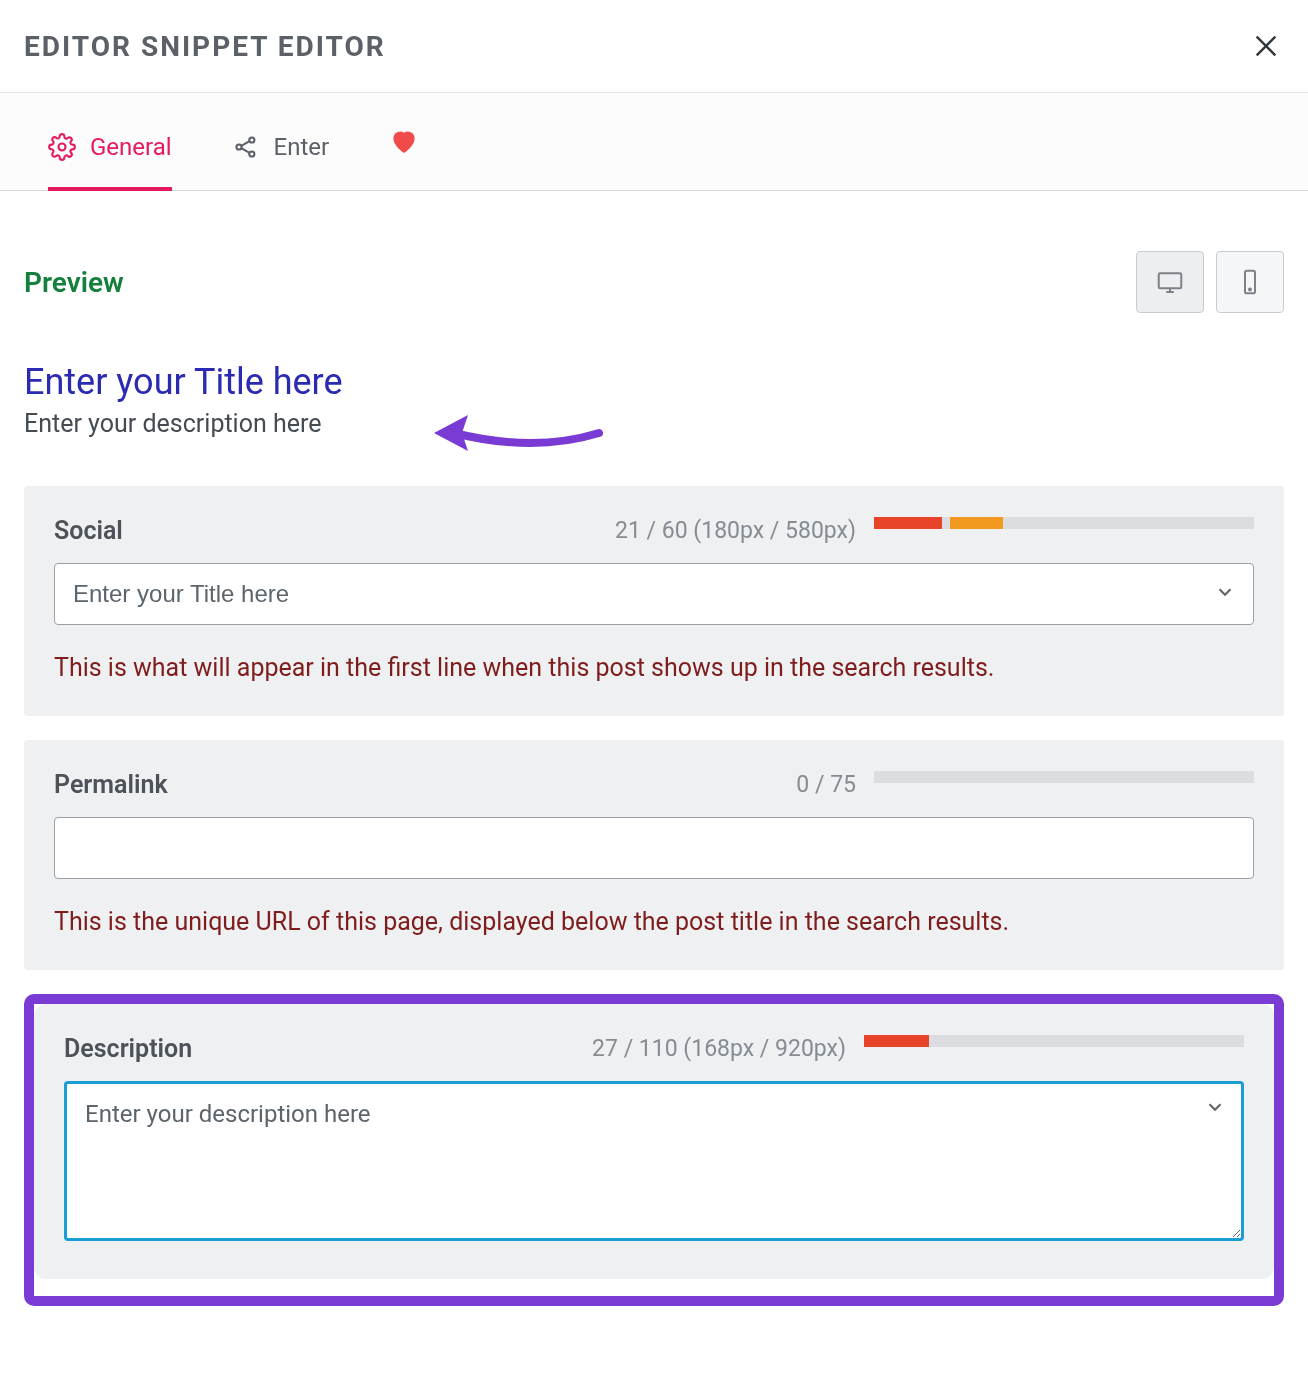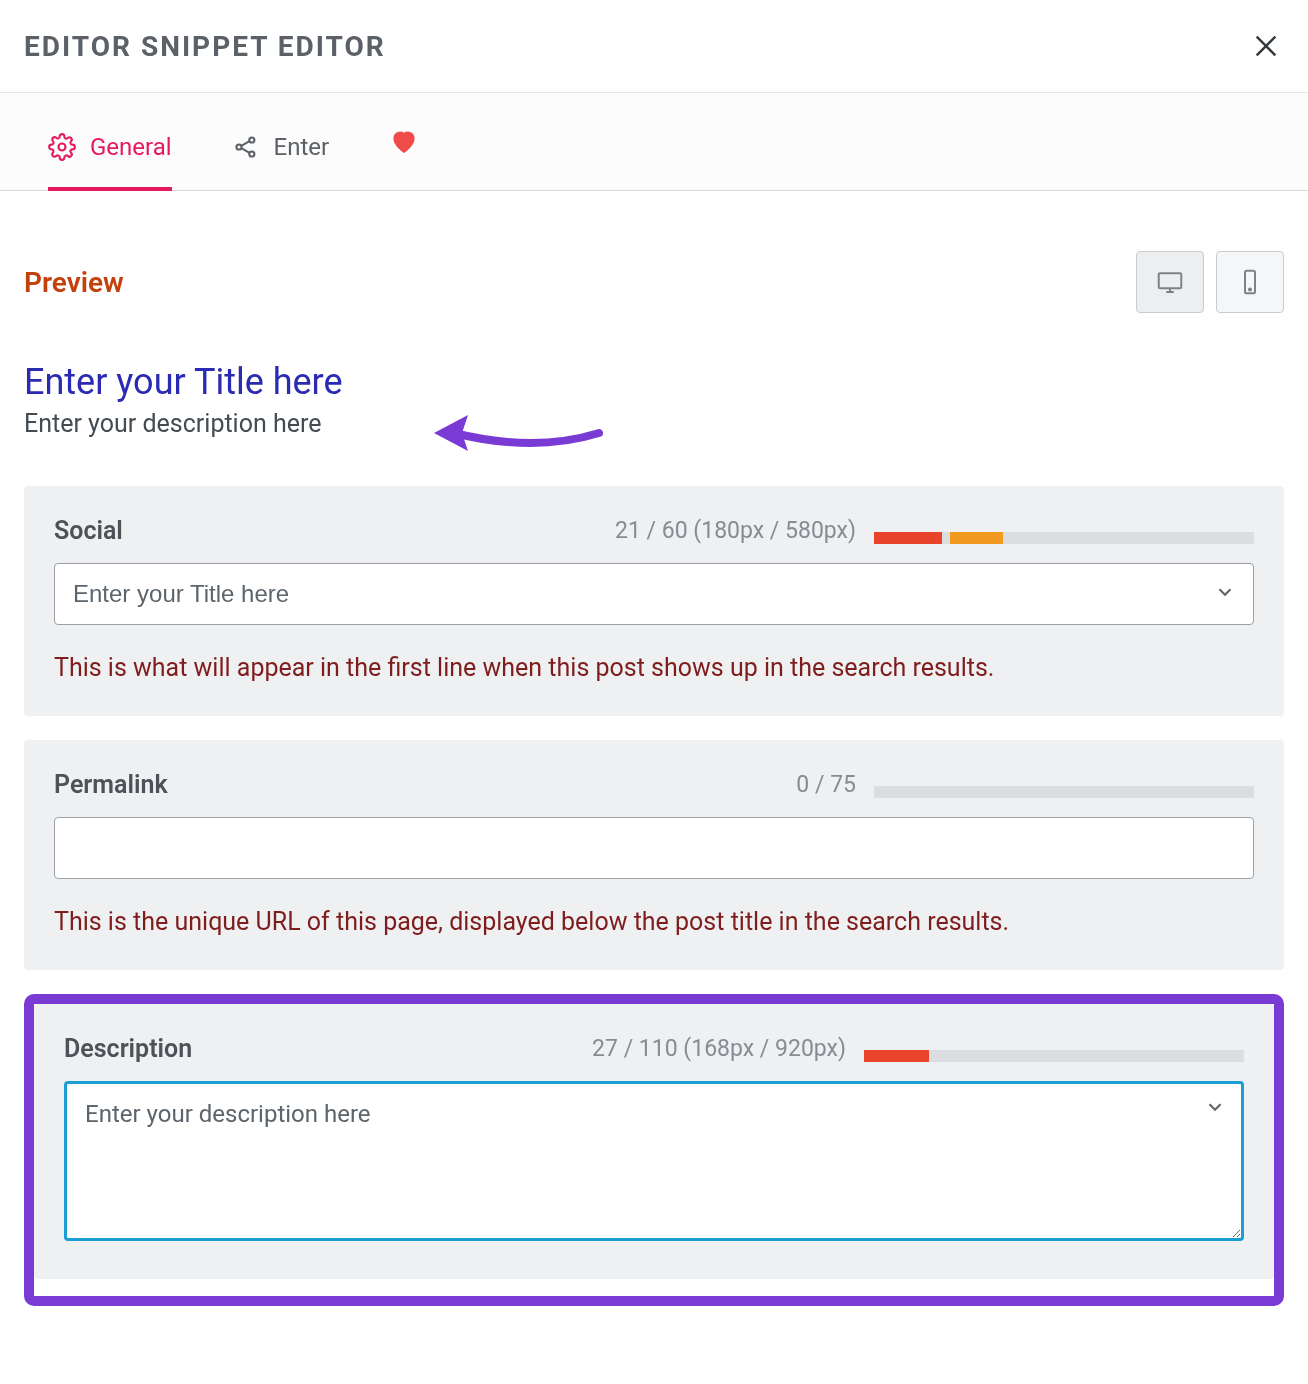--- a/index.html
+++ b/index.html
@@ -58,21 +58,21 @@
   .heart-icon { color: #f04b4b; width:28px; height:28px; }
   
   .content { padding: 60px 24px 24px 24px; position: relative; }
   .preview-row {
     display:flex; align-items:center; justify-content:space-between;
     margin-bottom: 48px;
   }
   .preview-label {
     font-size: 28px;
     font-weight: 600;
-    color: #c2410c;
+    color: #15803d;
   }
   .device-toggle { display:flex; gap:12px; }
   .device-btn {
     width: 68px; height: 62px;
     border: 1px solid #c9cccf;
     border-radius: 4px;
     background: #f5f6f7;
     display:flex; align-items:center; justify-content:center;
     color: #7c8289;
     cursor: pointer;
@@ -108,21 +108,21 @@
     align-items:center;
     justify-content: space-between;
     margin-bottom: 18px;
     gap: 20px;
   }
   .panel-label {
     font-size: 25px;
     font-weight: 600;
     color: #4c5258;
   }
-  .panel-right { display:flex; align-items:flex-end; gap:18px; }
+  .panel-right { display:flex; align-items:flex-start; gap:18px; }
   .counter {
     font-size: 23px;
     color: #868c93;
     white-space: nowrap;
   }
   .meter {
     width: 380px; height: 12px;
     background: #dcdde0;
     border-radius: 0;
     position: relative;
@@ -151,21 +151,21 @@
   .focus-blue { border: 3px solid #1a9ed4; }
   
   .hl-box {
     position: relative;
     border: 10px solid #7a3ad4;
     border-radius: 10px;
     padding: 0;
   }
   .hl-box .panel {
     margin-bottom: 17px;
-    border-radius: 4px;
+    border-radius: 12px;
   }
 </style>
 </head>
 <body>
 
 <div class="header">
   <h1>EDITOR SNIPPET EDITOR</h1>
   <div class="close-btn">
     <svg width="28" height="28" viewBox="0 0 24 24" fill="none" stroke="currentColor" stroke-width="2">
         <line x1="4" y1="4" x2="20" y2="20"></line>

